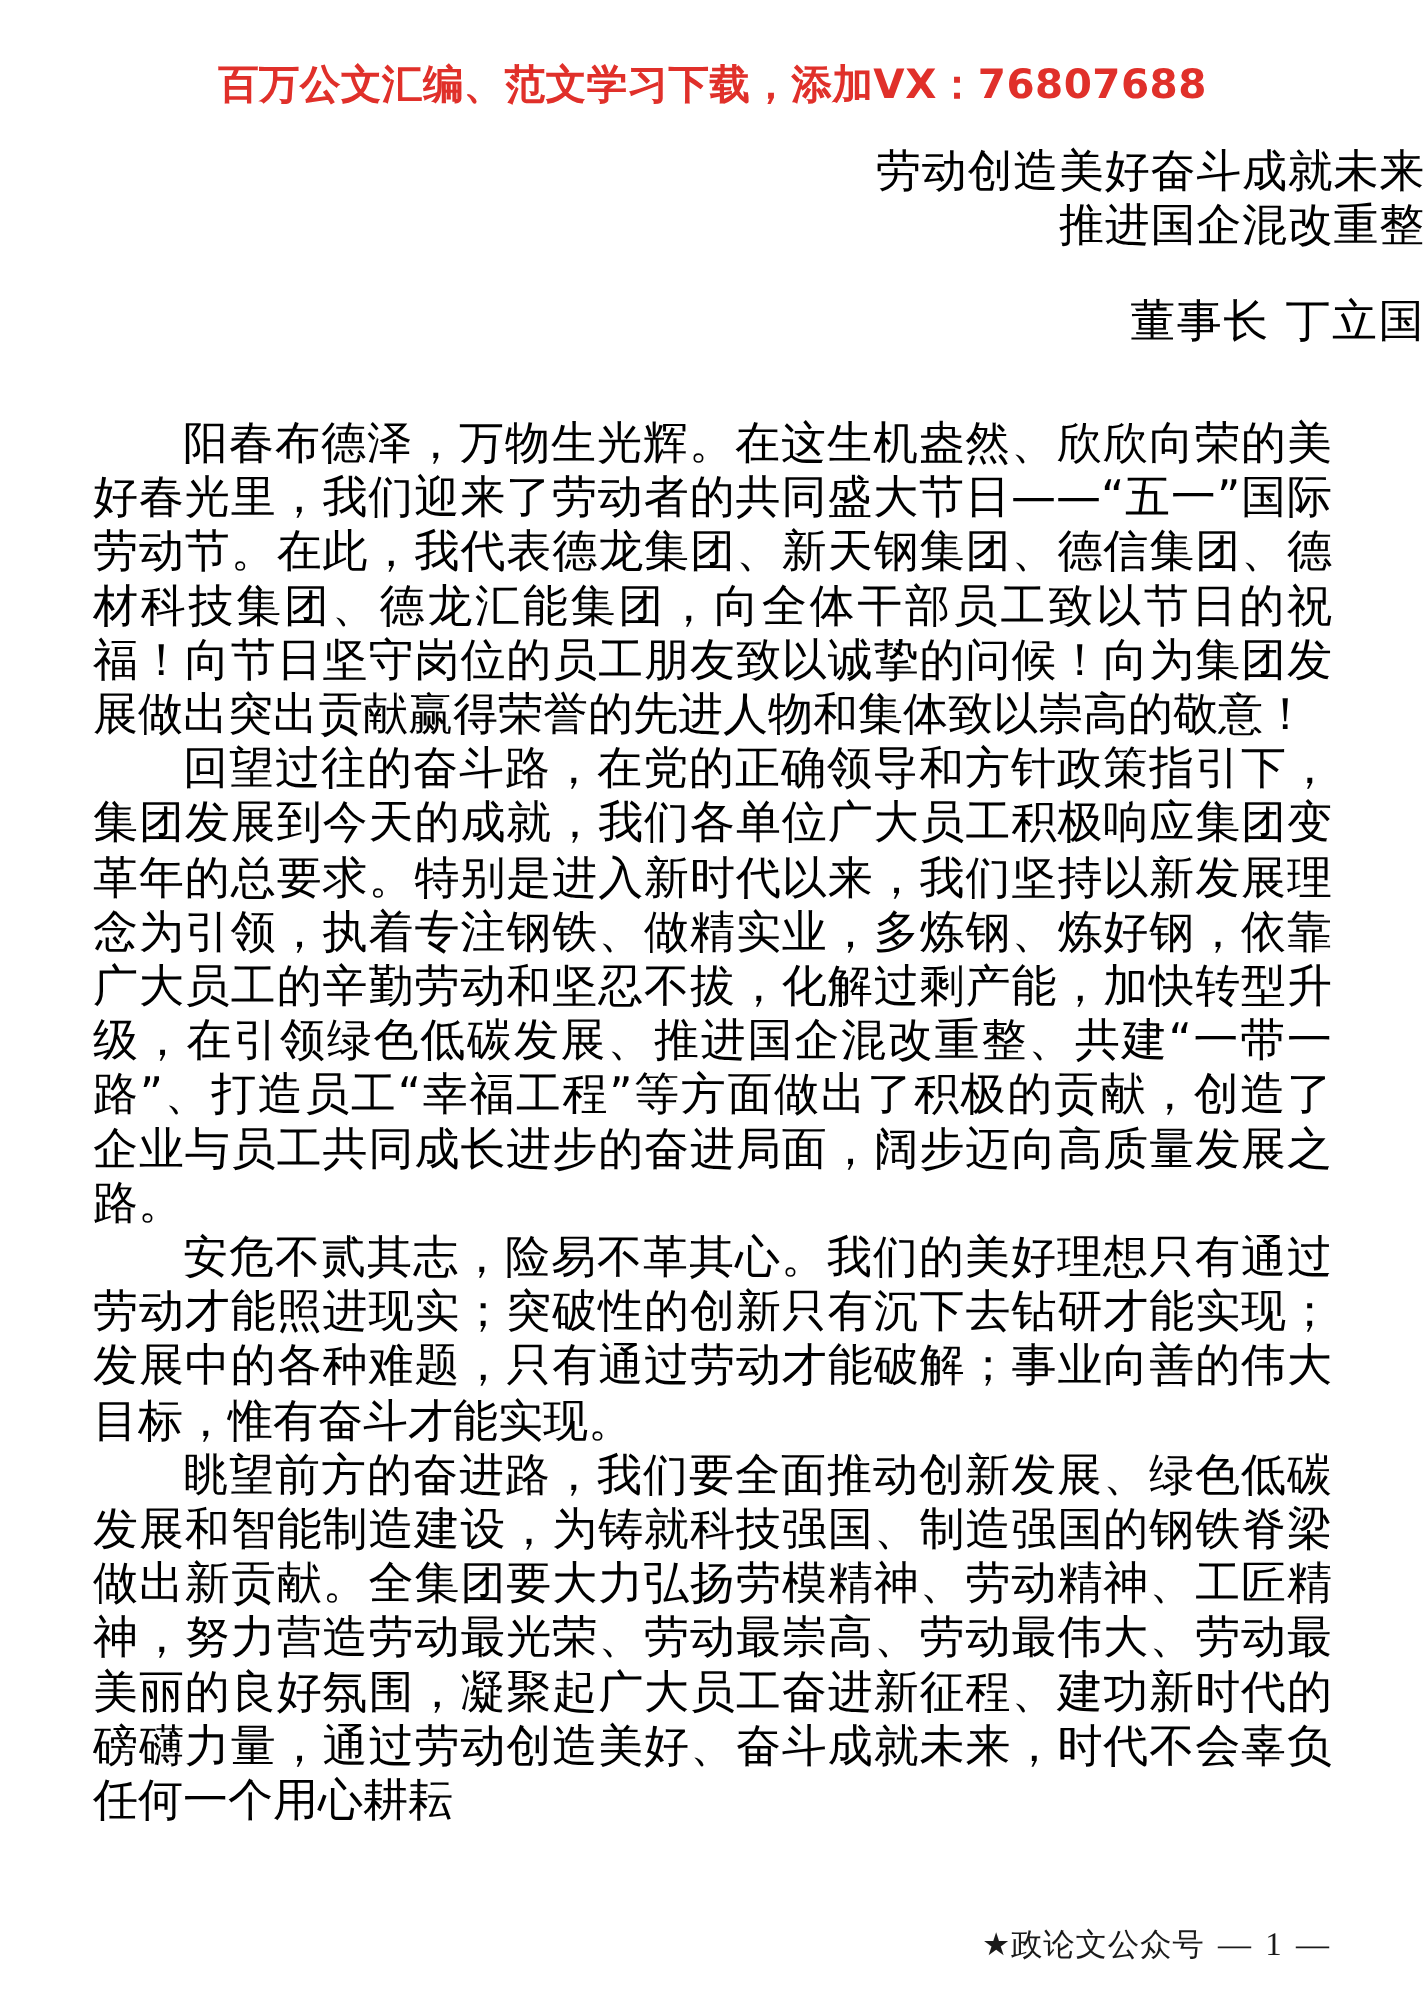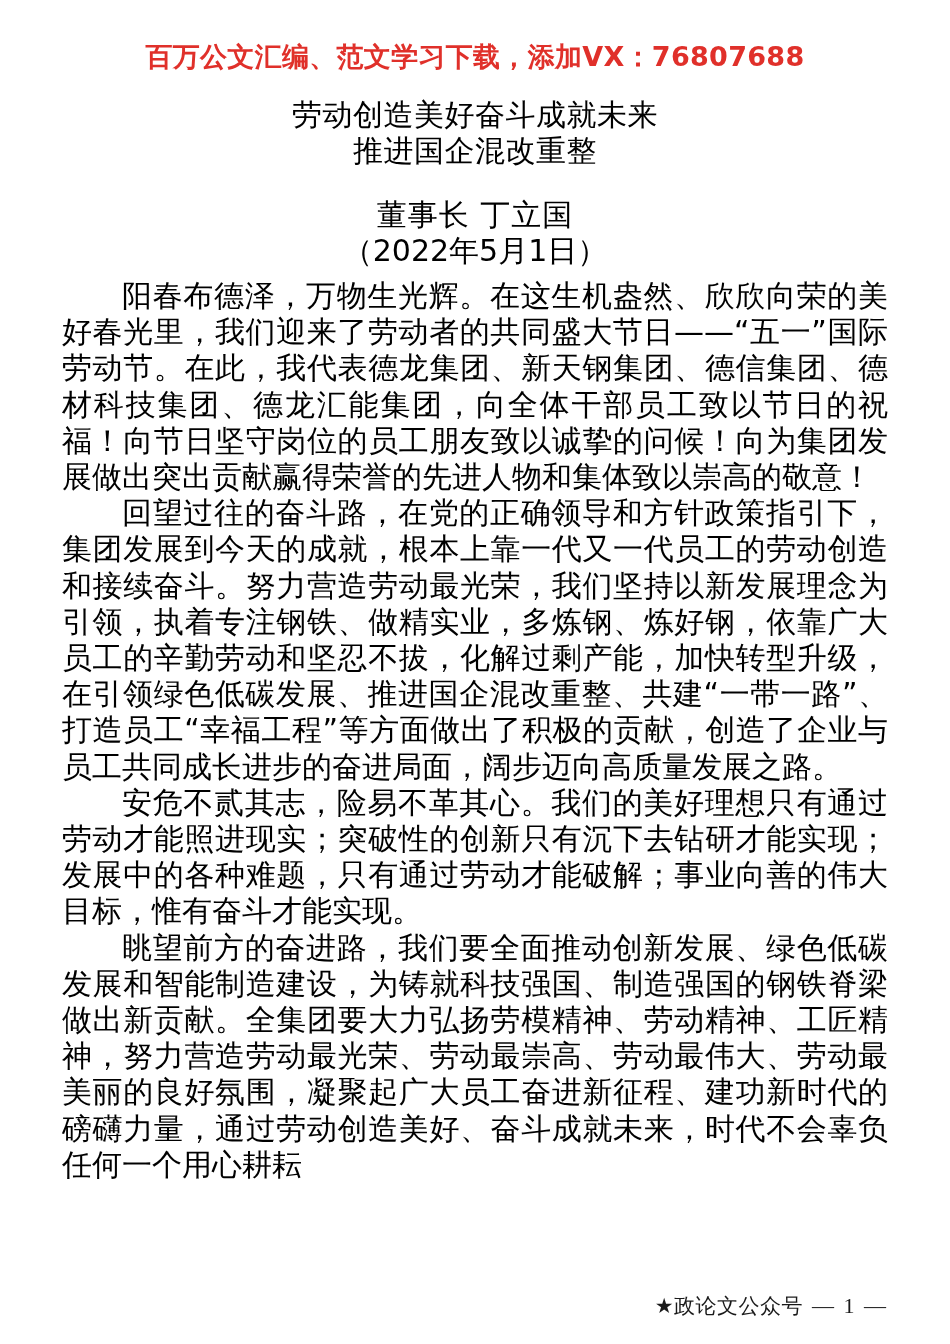--- a/index.html
+++ b/index.html
@@ -39,21 +39,21 @@
     letter-spacing: 0.3px;
     white-space: nowrap;
   }
 
   
   .title-block {
     position: absolute;
     top: 97px;
     left: 0;
     width: 950px;
-    text-align: center;
+    text-align: right;
   }
   .title-line {
     font-size: 30px;
     line-height: 36px;
     font-weight: 400;
     letter-spacing: 0.5px;
     color: #000;
     white-space: nowrap;
   }
   .title-line.byline {
@@ -88,21 +88,21 @@
   .footer {
     position: absolute;
     left: 0;
     top: 1276px;
     width: 950px;
     height: 40px;
   }
   .footer-inner {
     position: absolute;
     right: 62px;
-    top: 16px;
+    top: 6px;
     display: flex;
     align-items: flex-end;
     gap: 9px;
     white-space: nowrap;
   }
   .footer-mark {
     font-size: 21px;
     line-height: 28px;
     color: #1a1a1a;
     letter-spacing: 0.5px;
@@ -119,26 +119,25 @@
 <body>
 
 <div class="page">
 
   <div class="promo-banner">百万公文汇编、范文学习下载，添加VX：76807688</div>
 
   <div class="title-block">
     <div class="title-line">劳动创造美好奋斗成就未来</div>
     <div class="title-line">推进国企混改重整</div>
     <div class="title-line byline">董事长  丁立国</div>
-    <div class="title-line date-line">（2022年5月1日）</div>
   </div>
 
   <div class="body-text">
     <p class="para">阳春布德泽，万物生光辉。在这生机盎然、欣欣向荣的美好春光里，我们迎来了劳动者的共同盛大节日——“五一”国际劳动节。在此，我代表德龙集团、新天钢集团、德信集团、德材科技集团、德龙汇能集团，向全体干部员工致以节日的祝福！向节日坚守岗位的员工朋友致以诚挚的问候！向为集团发展做出突出贡献赢得荣誉的先进人物和集体致以崇高的敬意！</p>
-    <p class="para">回望过往的奋斗路，在党的正确领导和方针政策指引下，集团发展到今天的成就，根本上靠一代又一代员工的劳动创造和接续奋斗。努力营造劳动最光荣，我们坚持以新发展理念为引领，执着专注钢铁、做精实业，多炼钢、炼好钢，依靠广大员工的辛勤劳动和坚忍不拔，化解过剩产能，加快转型升级，在引领绿色低碳发展、推进国企混改重整、共建“一带一路”、打造员工“幸福工程”等方面做出了积极的贡献，创造了企业与员工共同成长进步的奋进局面，阔步迈向高质量发展之路。</p>
+    <p class="para">回望过往的奋斗路，在党的正确领导和方针政策指引下，集团发展到今天的成就，我们各单位广大员工积极响应集团变革年的总要求。特别是进入新时代以来，我们坚持以新发展理念为引领，执着专注钢铁、做精实业，多炼钢、炼好钢，依靠广大员工的辛勤劳动和坚忍不拔，化解过剩产能，加快转型升级，在引领绿色低碳发展、推进国企混改重整、共建“一带一路”、打造员工“幸福工程”等方面做出了积极的贡献，创造了企业与员工共同成长进步的奋进局面，阔步迈向高质量发展之路。</p>
     <p class="para">安危不贰其志，险易不革其心。我们的美好理想只有通过劳动才能照进现实；突破性的创新只有沉下去钻研才能实现；发展中的各种难题，只有通过劳动才能破解；事业向善的伟大目标，惟有奋斗才能实现。</p>
     <p class="para">眺望前方的奋进路，我们要全面推动创新发展、绿色低碳发展和智能制造建设，为铸就科技强国、制造强国的钢铁脊梁做出新贡献。全集团要大力弘扬劳模精神、劳动精神、工匠精神，努力营造劳动最光荣、劳动最崇高、劳动最伟大、劳动最美丽的良好氛围，凝聚起广大员工奋进新征程、建功新时代的磅礴力量，通过劳动创造美好、奋斗成就未来，时代不会辜负任何一个用心耕耘</p>
   </div>
 
   <div class="footer">
     <div class="footer-inner">
       <span class="footer-mark">★政论文公众号</span>
       <span class="footer-pageno">— 1 —</span>
     </div>
   </div>

